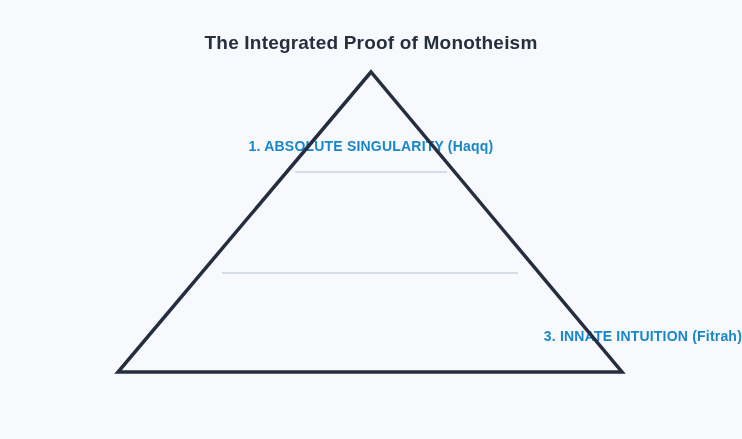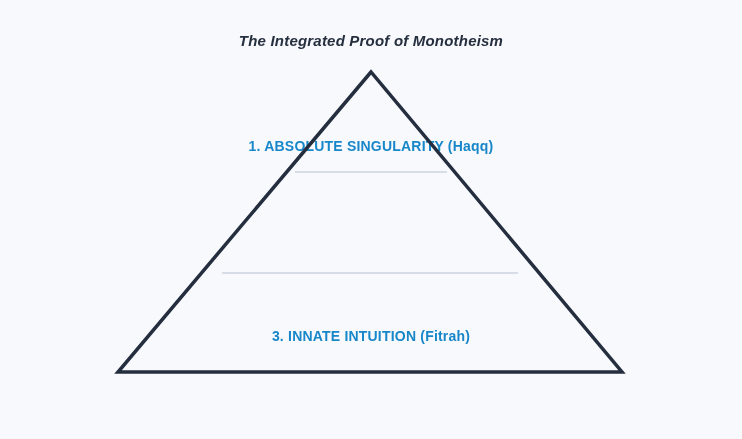--- a/index.html
+++ b/index.html
@@ -14,40 +14,39 @@
     background: var(--background, #f8f9fd);
     overflow: hidden;
   }
   .title {
     position: absolute;
     top: 32px;
     left: 0;
     width: 100%;
     margin: 0;
     text-align: center;
-    font-size: 15px;
+    font-size: 19px;
     font-weight: bold;
     color: var(--title, #252f3e);
     letter-spacing: 0.2px;
-    font-style: italic;
   }
   .level-label {
     position: absolute;
     left: 0;
     width: 100%;
     text-align: center;
     font-size: 14px;
     font-weight: bold;
     color: var(--label, #1787c9);
     letter-spacing: 0.2px;
     z-index: 2;
   }
   .level-1 { top: 138px; }
   .level-2 { top: 225px; }
-  .level-3 { top: 328px; }
+  .level-3 { top: 328px; text-align: right; }
   .divider {
     position: absolute;
     height: 2px;
     background: var(--divider, #d7dde6);
     z-index: 1;
   }
   .divider-1 { left: 295px; top: 171px; width: 152px; }
   .divider-2 { left: 222px; top: 272px; width: 296px; }
   .triangle-overlay {
     position: absolute;

